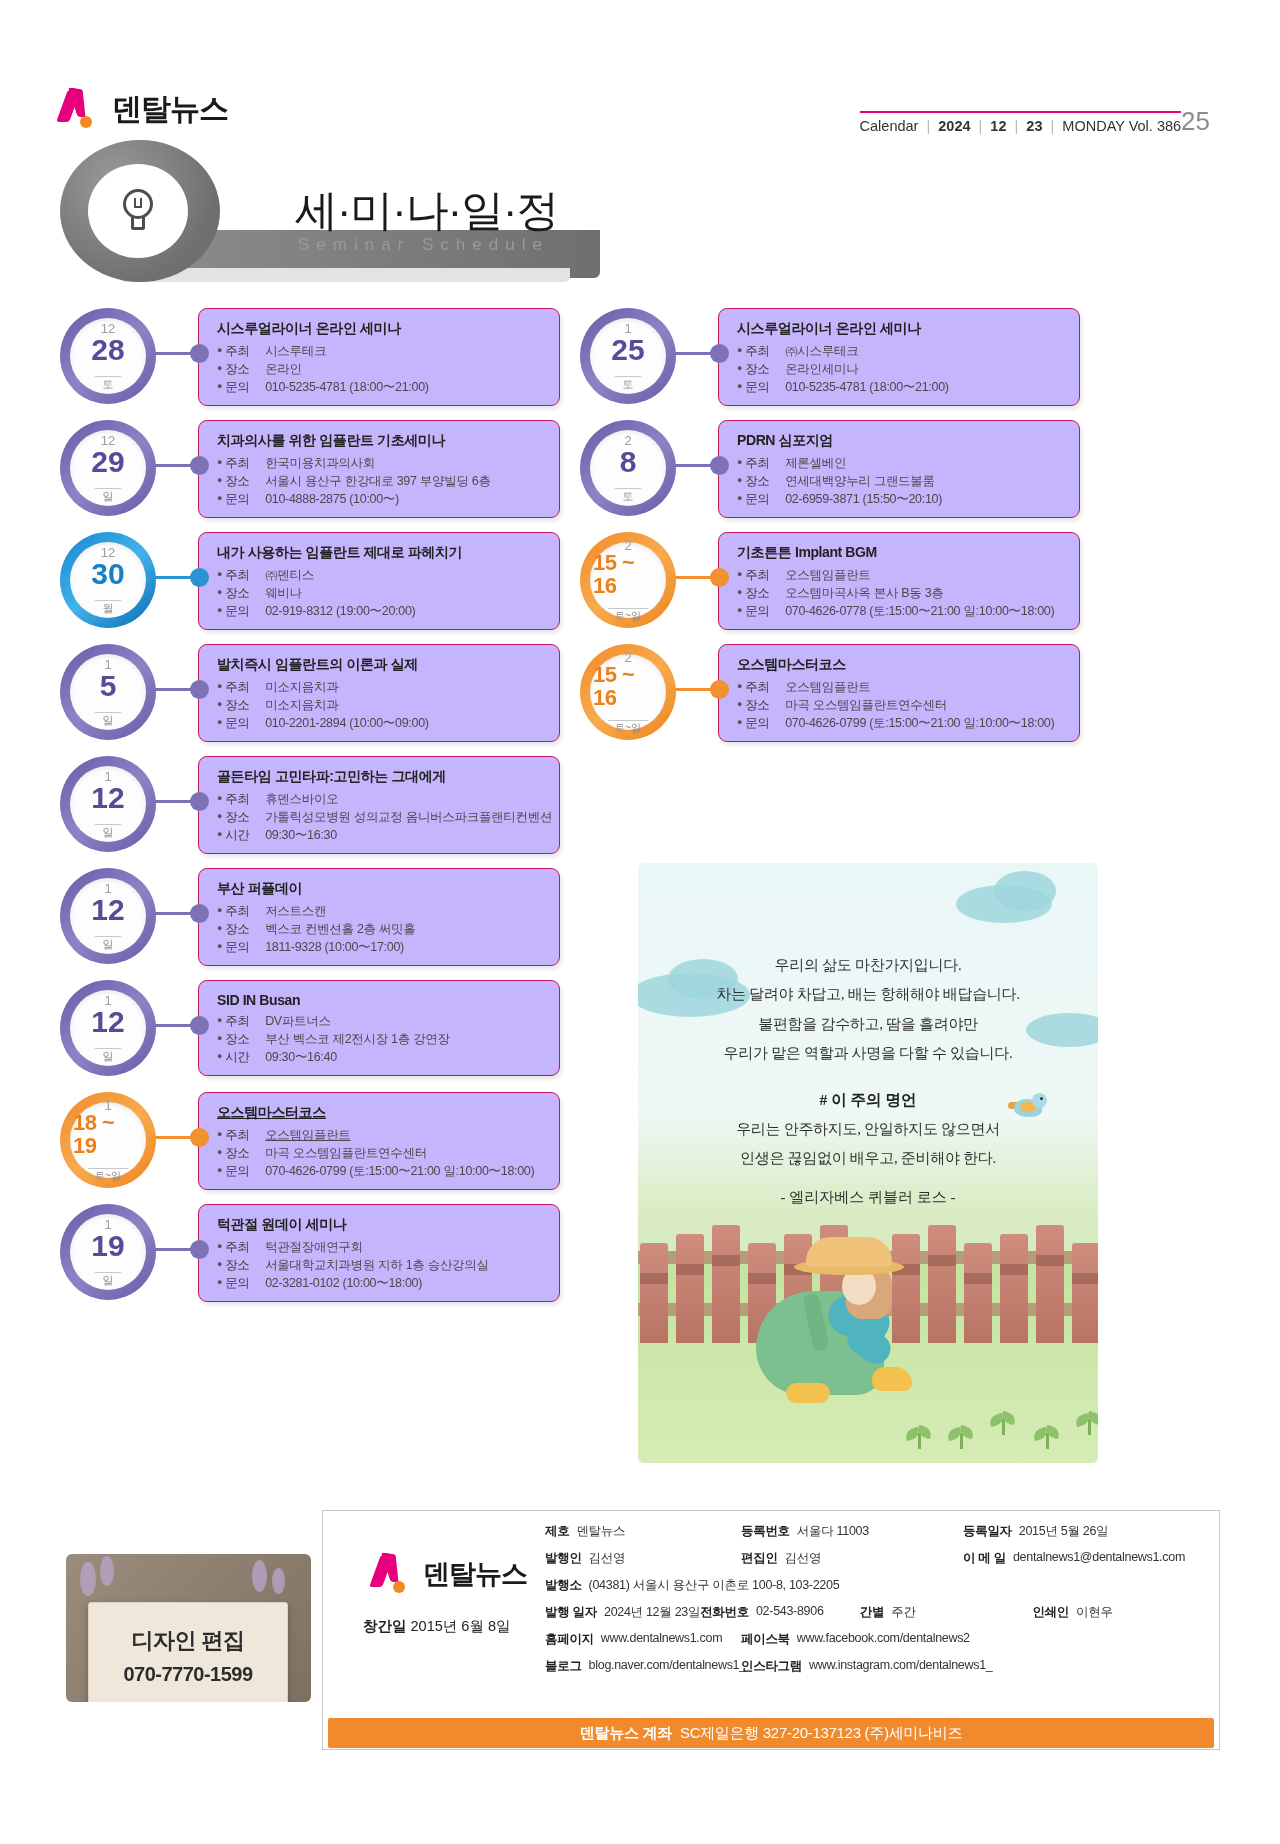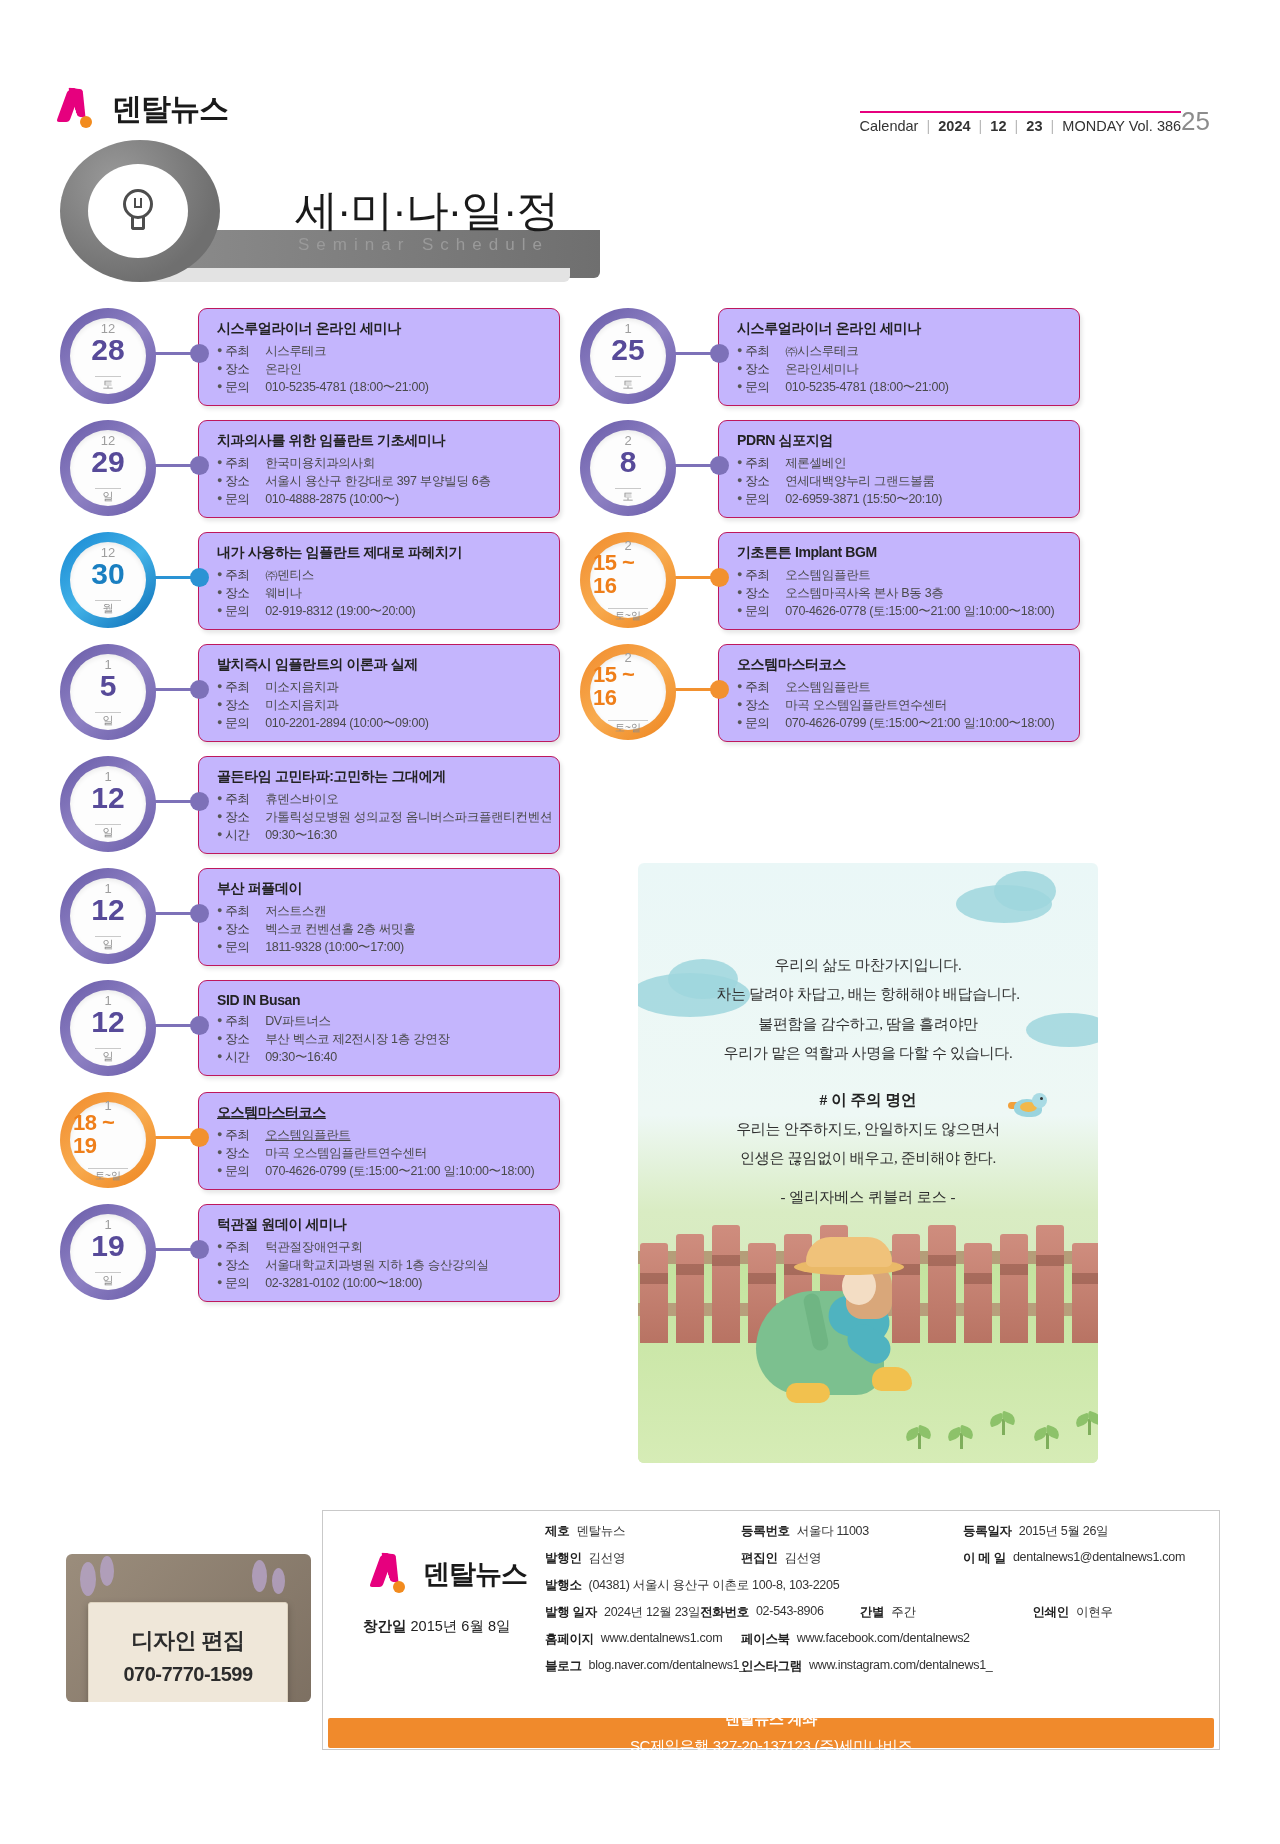--- a/index.html
+++ b/index.html
@@ -211,21 +211,21 @@
   .imp-cell .v { color:#333; white-space:nowrap; }
   .cw1 { width:196px; }
   .cw2 { width:222px; }
   .cw3 { width:240px; }
   .wide-cell { width:auto; }
 
   .bank-bar {
     position:absolute; left:268px; top:208px; width:886px; height:30px;
     background:#f08a2c; border-radius:2px;
     display:flex; align-items:center; justify-content:center; gap:8px;
-    color:#fff; font-size:15px; letter-spacing:-.3px;flex-direction:column;
+    color:#fff; font-size:15px; letter-spacing:-.3px;
   }
   .bank-bar b { font-weight:bold; }
 </style>
 </head>
 <body>
 
 <div class="masthead">
   <div class="logo-mark">
     <div class="k1"></div>
       <div class="k2"></div>

